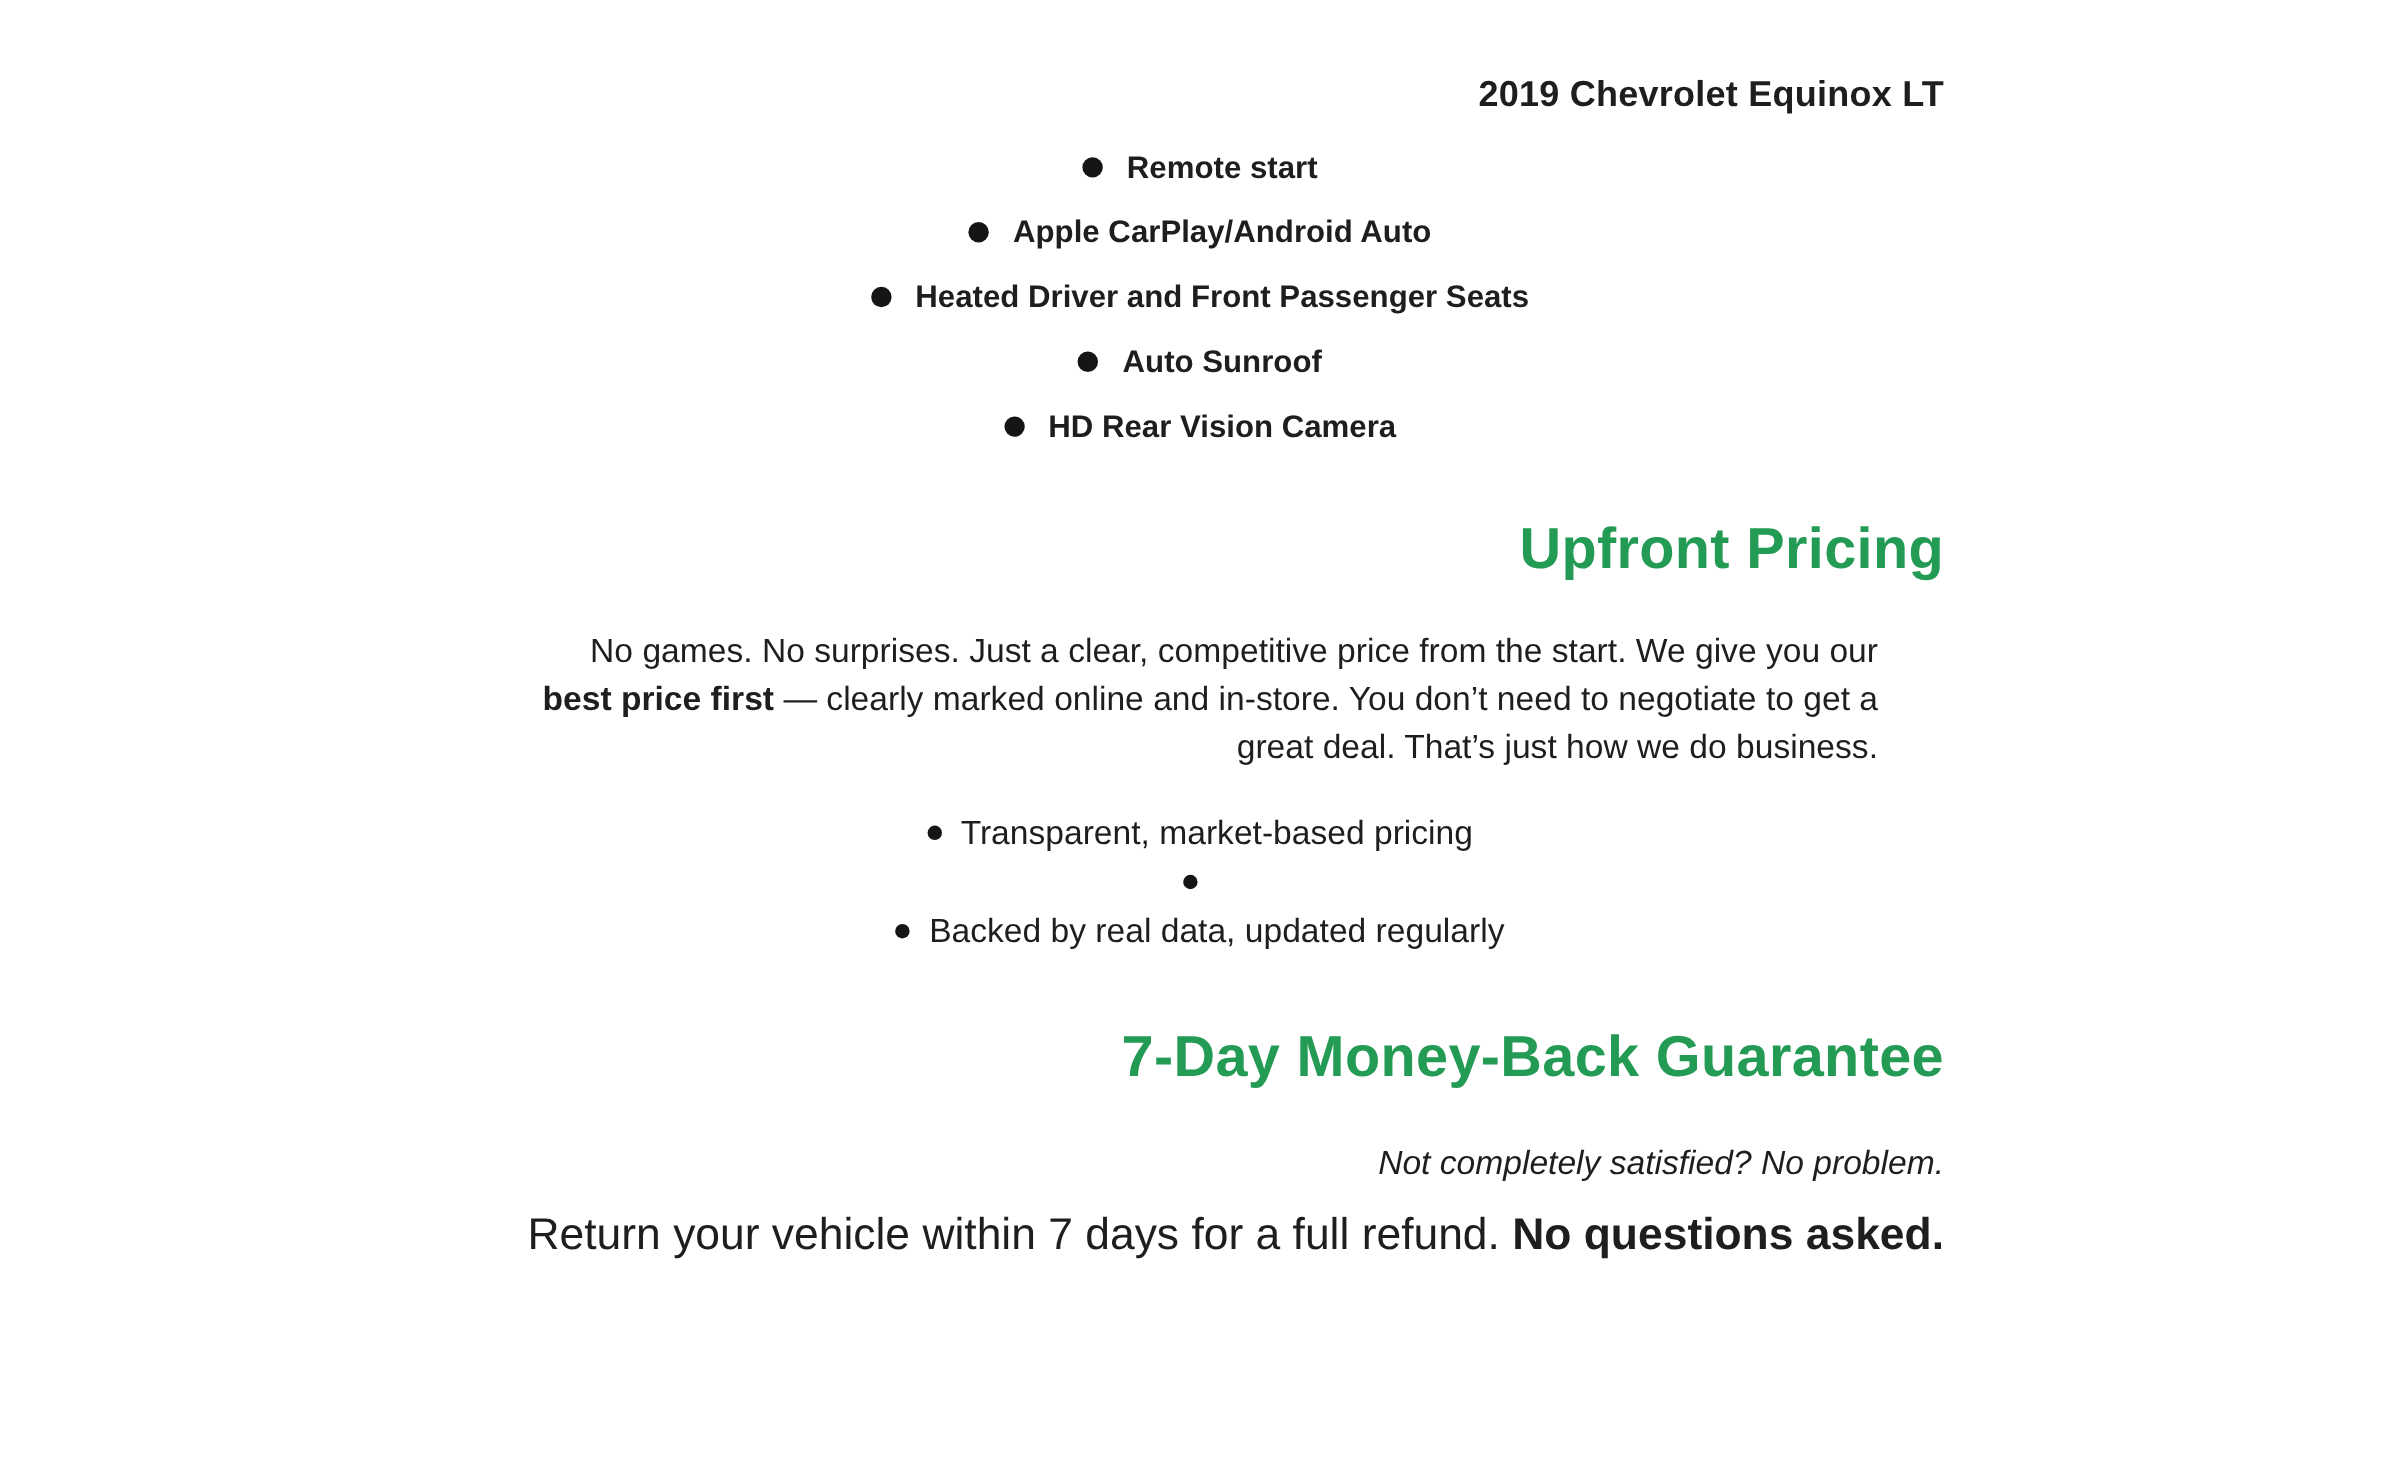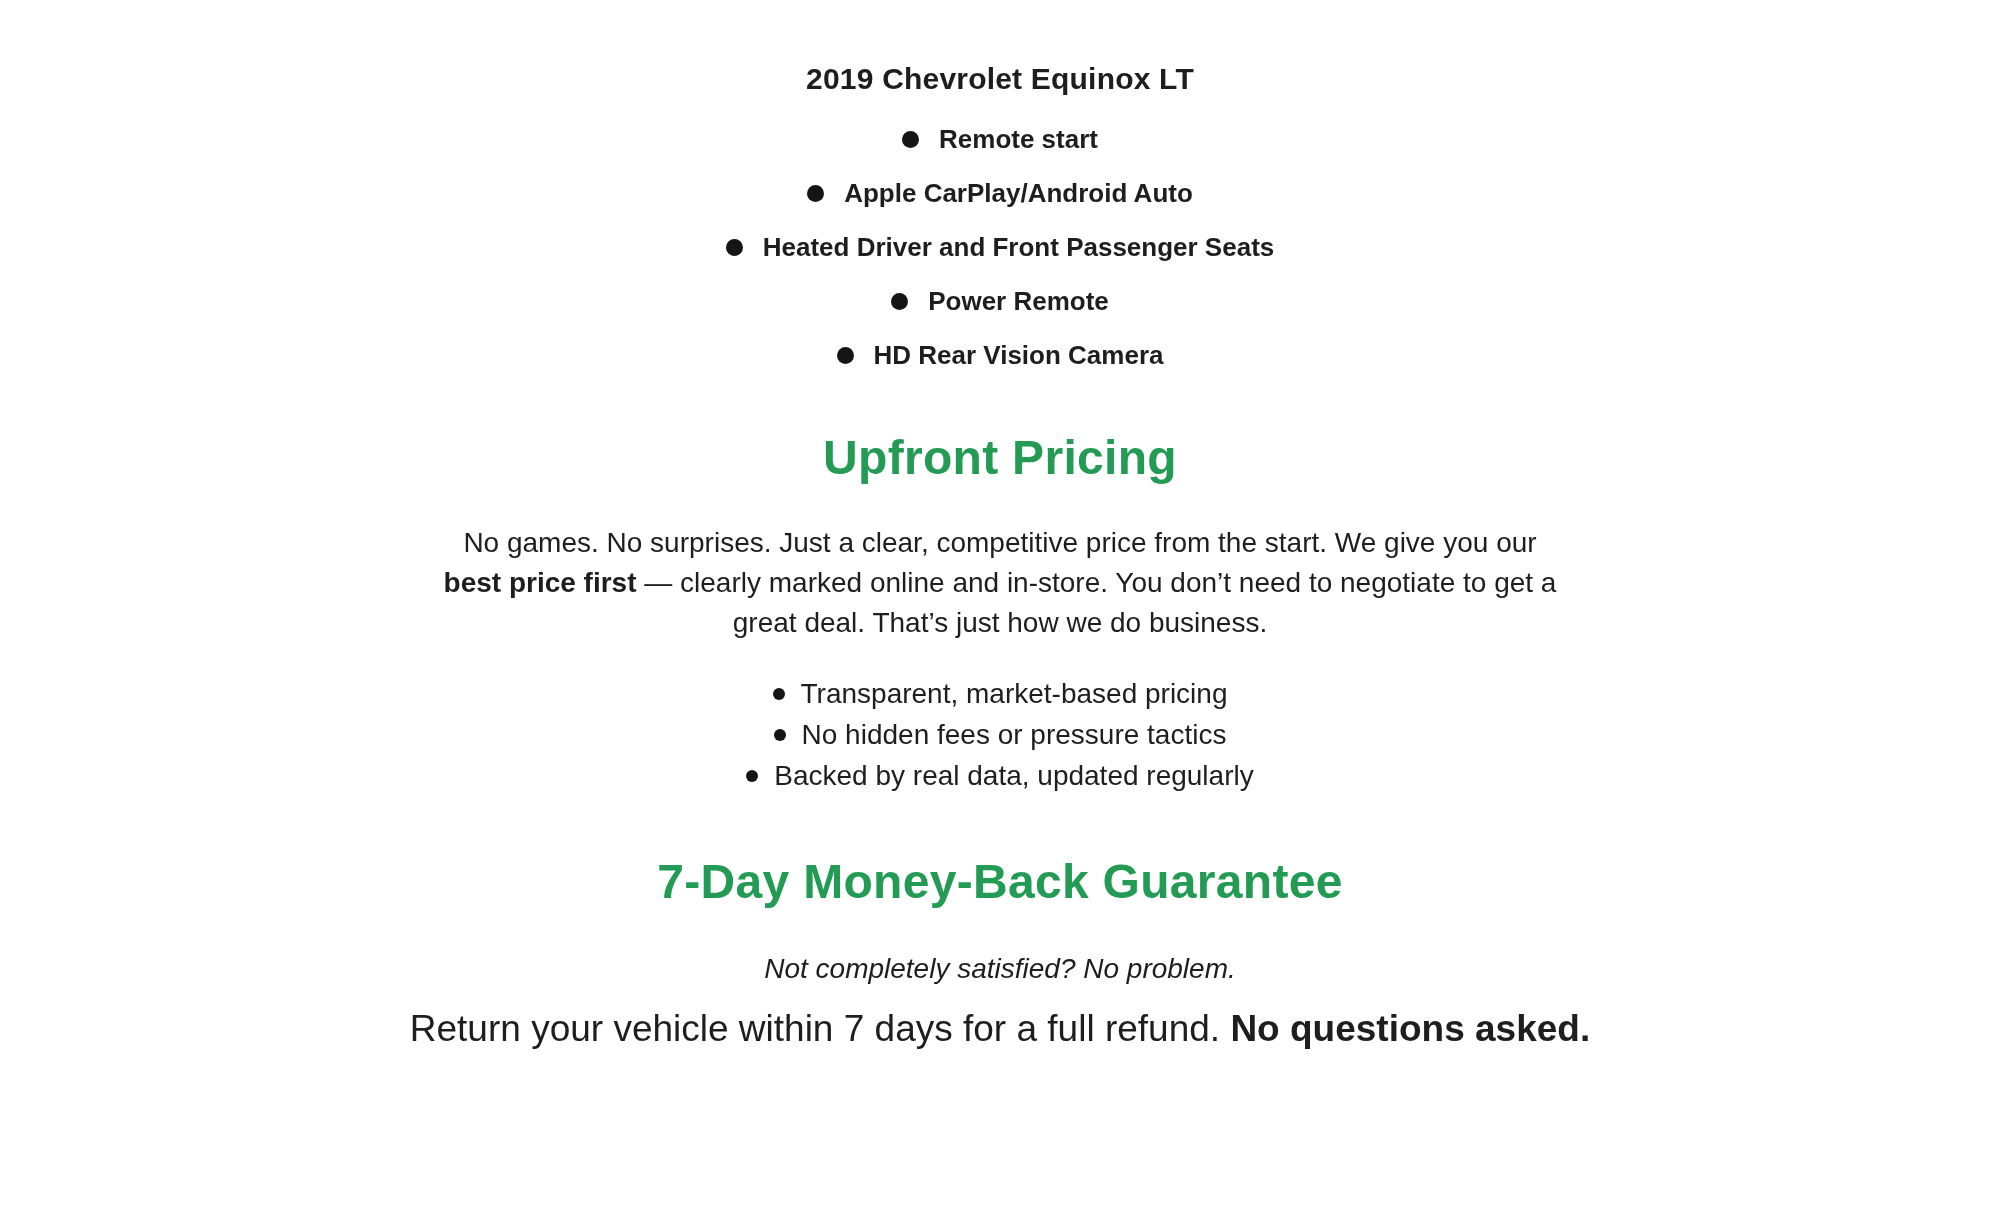--- a/index.html
+++ b/index.html
@@ -1,20 +1,20 @@
 <!DOCTYPE html>
 <html style="--accent_green: #249b55; --text_color: #1e1e1e; --page_bg: #ffffff;"><head>
 <meta charset="utf-8">
 <style>
   :root {
     --accent_green: #249b55;
     --text_color: #1e1e1e;
     --page_bg: #ffffff;
   }
-  * { margin: 0; padding: 0; box-sizing: border-box; }
+  * { margin: 0; padding: 0; box-sizing: border-box; text-align: right; }
   html, body {
     width: 2000px;
     height: 1230px;
     background: var(--page_bg);
     font-family: "Liberation Sans", sans-serif;
     color: var(--text_color);
     overflow: hidden;
   }
   .page {
     width: 100%;
@@ -123,21 +123,21 @@
           <span>Apple CarPlay/Android Auto</span>
         </li>
 
         <li>
           <span class="dot"></span>
           <span>Heated Driver and Front Passenger Seats</span>
         </li>
 
         <li>
           <span class="dot"></span>
-          <span>Power Remote</span>
+          <span>Auto Sunroof</span>
         </li>
 
         <li>
           <span class="dot"></span>
           <span>HD Rear Vision Camera</span>
         </li>
 
       </ul>
 
     <h2 class="section-heading pricing-heading">Upfront Pricing</h2>
@@ -146,21 +146,20 @@
 
     <ul class="points-list">
 
         <li>
           <span class="dot"></span>
           <span>Transparent, market-based pricing</span>
         </li>
 
         <li>
           <span class="dot"></span>
-          <span>No hidden fees or pressure tactics</span>
         </li>
 
         <li>
           <span class="dot"></span>
           <span>Backed by real data, updated regularly</span>
         </li>
       </ul>
 
     <h2 class="section-heading guarantee-heading">7-Day Money-Back Guarantee</h2>
 

